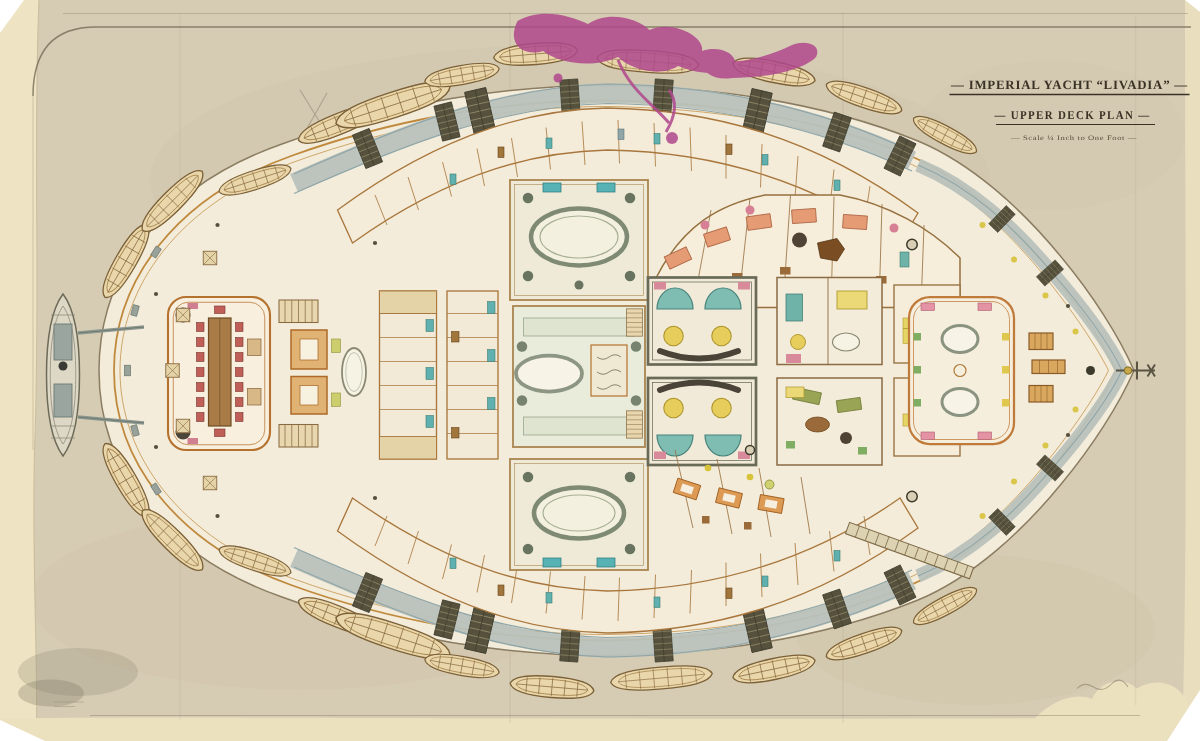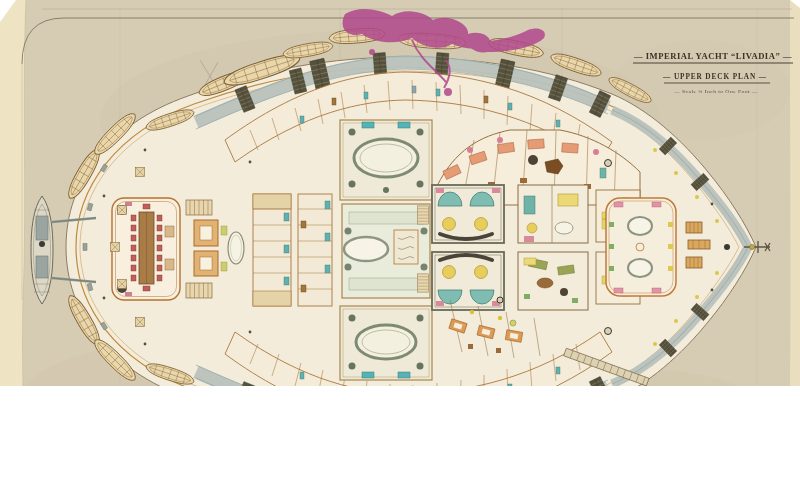--- a/index.html
+++ b/index.html
@@ -1,16 +1,16 @@
 <!DOCTYPE html>
 <html><head>
 <meta charset="utf-8">
 <style>
   html,body{margin:0;padding:0;background:#ffffff;}
-  .scan{position:relative;width:800px;height:386px;overflow:hidden;background:#ffffff;}
+  .scan{position:relative;width:800px;height:494px;overflow:hidden;background:#ffffff;}
   svg{display:block;}
   text{font-family:"Liberation Serif","DejaVu Serif",serif;fill:#3a3226;}
   .t1{font-size:8.5px;font-weight:bold;letter-spacing:.5px;}
   .t2{font-size:8px;font-weight:bold;letter-spacing:1px;}
   .t3{font-size:4.5px;fill:#5a4f3a;letter-spacing:.3px;}
 </style>
 </head>
 <body>
 
 <div class="scan">

